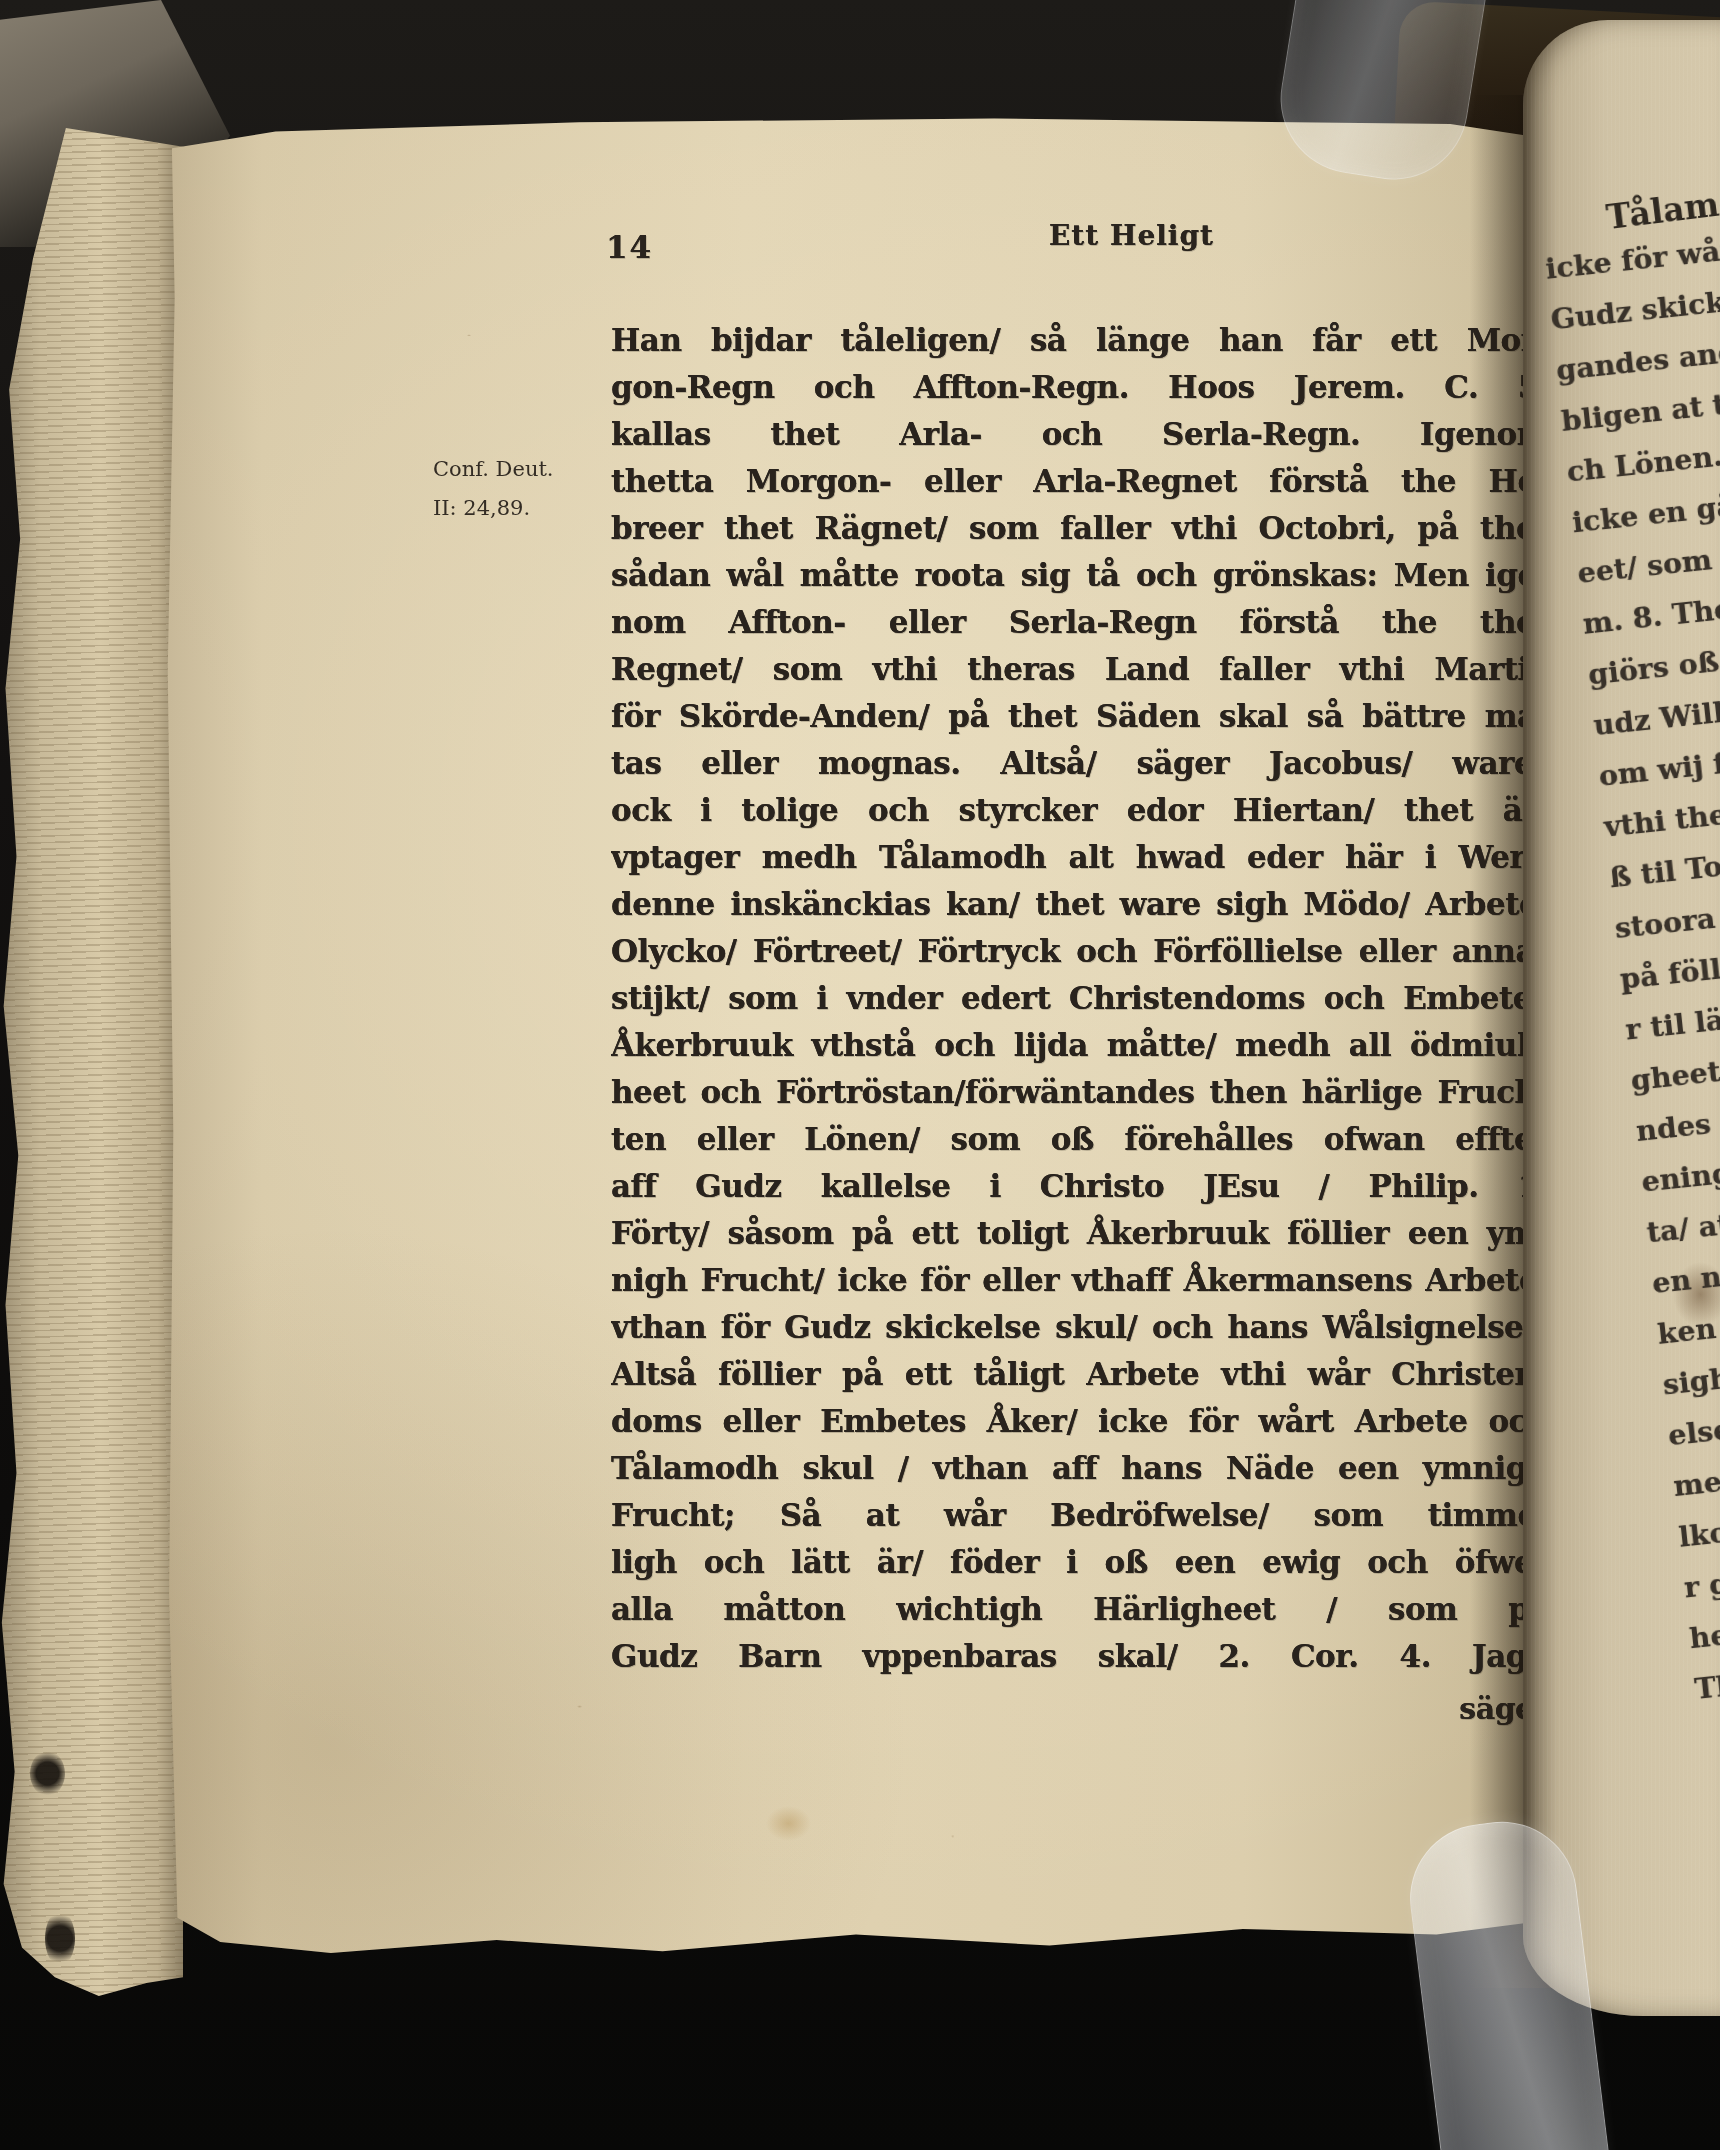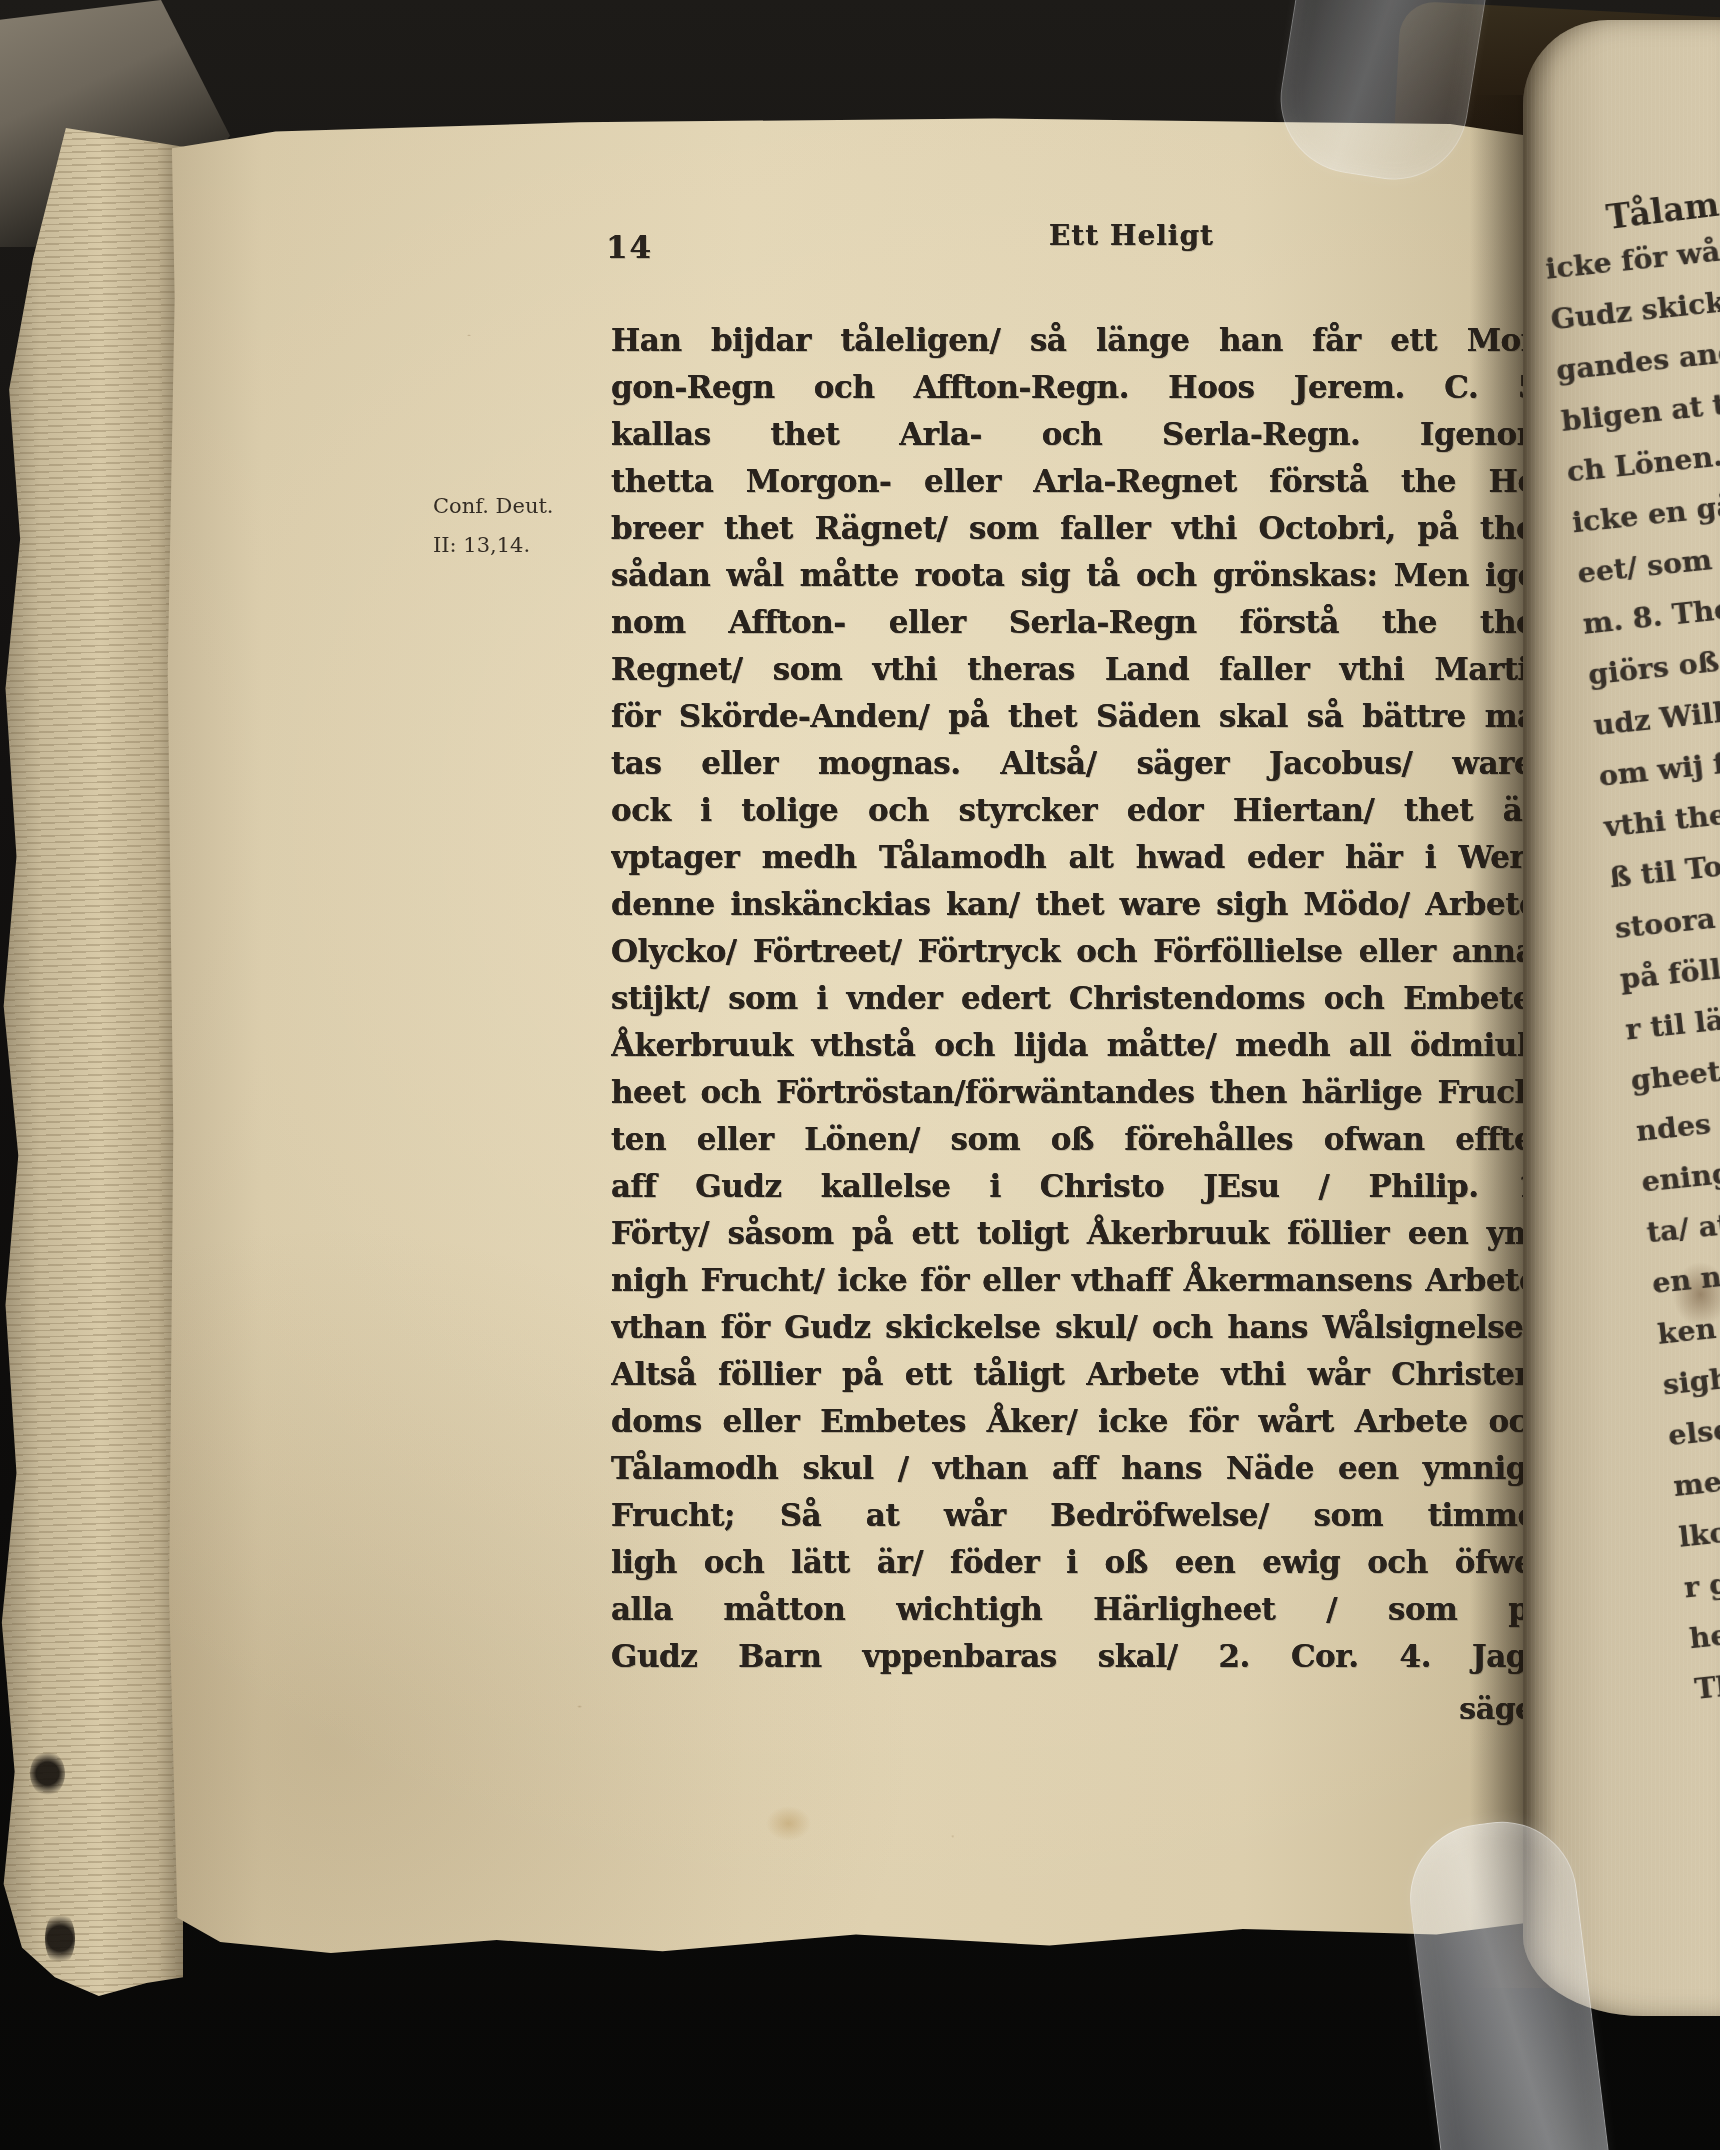--- a/index.html
+++ b/index.html
@@ -52,21 +52,21 @@
       radial-gradient(2.5px 2.5px at 57% 93%, rgba(125,95,55,.22), transparent 70%);
   }
   .stain-yellow{
     position:absolute;left:601px;top:1693px;width:45px;height:35px;
     background:radial-gradient(closest-side,rgba(176,138,74,.4),rgba(176,138,74,0));
     border-radius:50%;
   }
   .ink-text{color:#2a241e;text-shadow:0 0 0.5px rgba(42,36,30,.95),0.8px 0.5px 0 rgba(42,36,30,.22);}
   .page-number{position:absolute;left:441px;top:116px;font-size:31px;font-weight:700;letter-spacing:2px;}
   .running-header{position:absolute;left:776px;top:106px;width:381px;text-align:center;font-size:28px;font-weight:700;letter-spacing:1px;}
-  .margin-note{position:absolute;left:268px;width:173px;font-size:21px;font-weight:400;color:#332c24;margin-top:37px;}
+  .margin-note{position:absolute;left:268px;width:173px;font-size:21px;font-weight:400;color:#332c24;}
   .note-1{top:337px;}
   .note-1 .note-line{line-height:39px;}
   .note-2{top:1018px;}
   .note-2 .note-line{line-height:36px;}
   .note-2 .note-line:first-child{text-align:center;letter-spacing:3px;}
   .body-text{position:absolute;left:446px;top:204px;width:938px;}
   .body-line{
     height:47px;line-height:47px;
     font-size:31px;font-weight:700;letter-spacing:-0.5px;
     text-align:justify;text-align-last:justify;
@@ -146,21 +146,21 @@
 
   <div class="page-left">
     <div class="stain-yellow"></div>
 
     <div class="page-number ink-text">14</div>
 
     <div class="running-header ink-text">Ett Heligt</div>
 
     <div class="margin-note note-1">
         <div class="note-line">Conf. Deut.</div>
-        <div class="note-line">II: 13,14.</div>
+        <div class="note-line">II: 24,89.</div>
       </div>
 
 
     <div class="body-text">
         <div class="body-line">Han bijdar tåleligen/ så länge han får ett Mor-</div>
         <div class="body-line">gon-Regn och Affton-Regn. Hoos Jerem. C. 5.</div>
         <div class="body-line">kallas thet Arla- och Serla-Regn. Igenom</div>
         <div class="body-line">thetta Morgon- eller Arla-Regnet förstå the He-</div>
         <div class="body-line">breer thet Rägnet/ som faller vthi Octobri, på thet</div>
         <div class="body-line">sådan wål måtte roota sig tå och grönskas: Men ige-</div>

